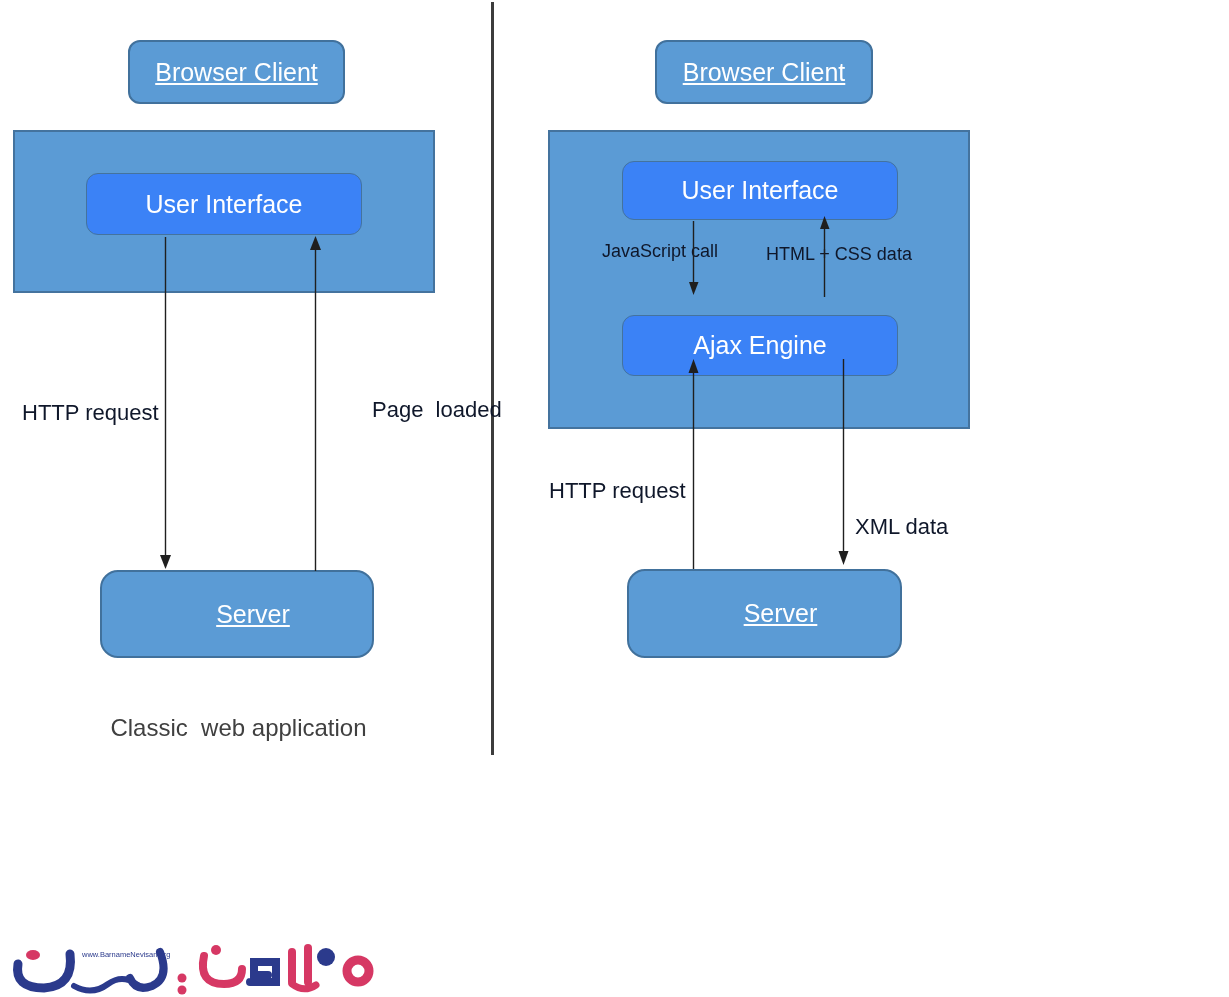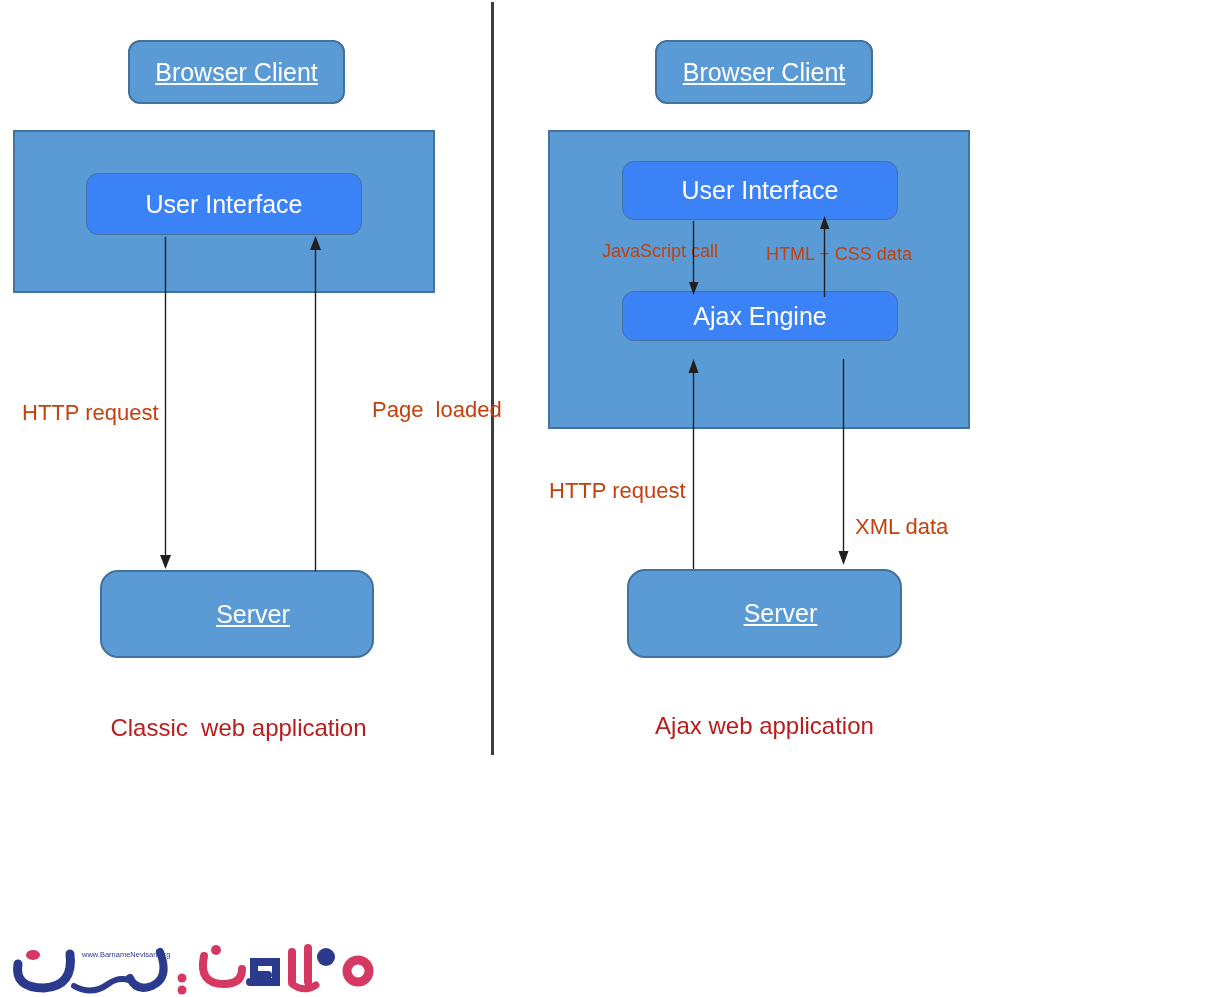--- a/index.html
+++ b/index.html
@@ -51,30 +51,30 @@
     align-items: center;
     justify-content: center;
     color: #ffffff;
     font-size: 25px;
     box-sizing: border-box;
     white-space: pre;
   }
 
   .flow-label {
     position: absolute;
-    color: #c2410c;
+    color: #0f172a;
     font-size: 22px;
     white-space: pre;
     line-height: 1.1;
   }
   .flow-label.small { font-size: 18px; }
 
   .caption {
     position: absolute;
-    color: #b91c1c;
+    color: #404040;
     font-size: 24px;
     text-align: center;
     white-space: pre;
   }
 
   .divider {
     position: absolute;
     left: 491px;
     top: 2px;
     width: 3px;
@@ -119,29 +119,28 @@
   <div class="node-box" style="left:655px; top:40px; width:218px; height:64px;">Browser Client</div>
 
   <div class="browser-rect" style="left:548px; top:130px; width:422px; height:299px;"></div>
 
   <div class="inner-box" style="left:622px; top:161px; width:276px; height:59px;">User Interface</div>
 
   <div class="flow-label small" style="left:602px; top:242px;">JavaScript call</div>
 
   <div class="flow-label small" style="left:766px; top:245px;">HTML + CSS data</div>
 
-  <div class="inner-box" style="left:622px; top:291px; width:276px; height:50px;">Ajax Engine</div>
+  <div class="inner-box" style="left:622px; top:315px; width:276px; height:61px;">Ajax Engine</div>
 
   <div class="flow-label" style="left:549px; top:479px;">HTTP request</div>
 
   <div class="flow-label" style="left:855px; top:479px;margin-top:36px;">XML data</div>
 
   <div class="node-box server-box" style="left:627px; top:569px; width:275px; height:89px;">Server</div>
 
-  <div class="caption" style="left:627px; top:712px; width:275px;">Ajax web application</div>
 
   <svg id="arrow-layer" viewBox="0 0 1229 997" xmlns="http://www.w3.org/2000/svg">
 
     <g>
       <line x1="165.5" y1="237" x2="165.5" y2="556"></line>
       <polygon points="160,555 171,555 165.5,569"></polygon>
     </g>
 
     <g>
       <line x1="315.5" y1="571" x2="315.5" y2="249"></line>

